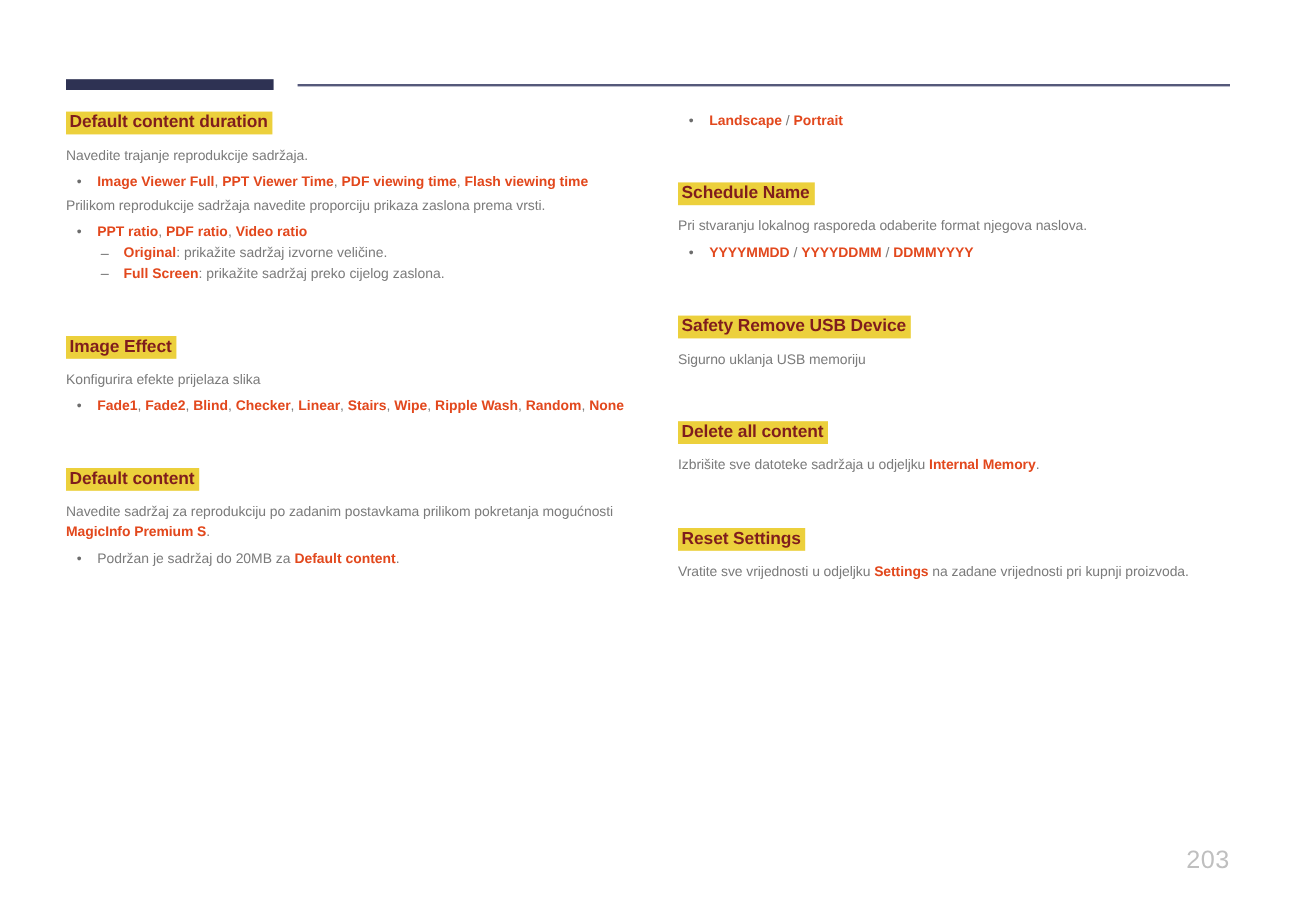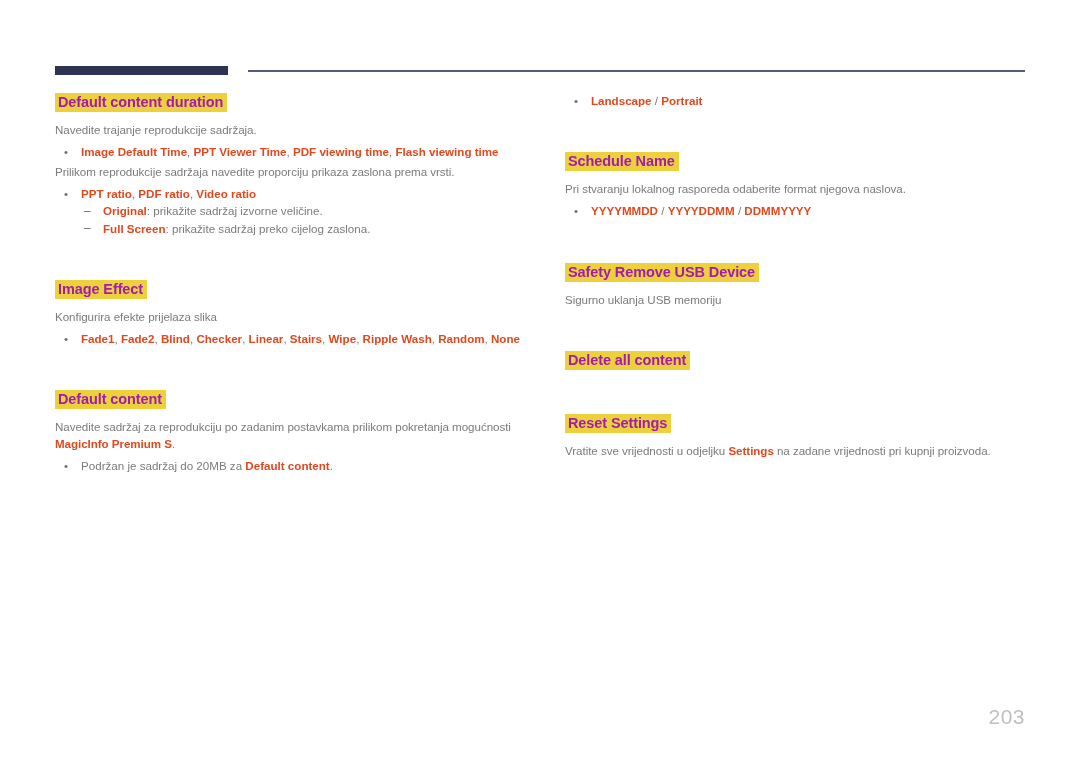--- a/index.html
+++ b/index.html
@@ -55,21 +55,21 @@
   .col-left  { left: 55px;  width: 470px; }
   .col-right { left: 565px; width: 470px; }
 
   
   .h-wrap { margin: 0 0 9px 0; }
   .h-wrap.gap-top { margin-top: 42px; }
   .heading {
     display: inline;
     font-size: 14.5px;
     font-weight: bold;
-    color: #a21caf;
+    color: #7f1d1d;
     background: #ecd03c;
     line-height: 1.45;
     padding: 1px 4px 2px 3px;
     letter-spacing: -0.1px;
   }
 
   
   .para {
     font-size: 11.6px;
     color: #7b7b7b;
@@ -170,21 +170,21 @@
   <div class="col col-left">
 
     <div>
       <div class="h-wrap">
         <span class="heading">Default content duration</span>
       </div>
       <p class="para tight">Navedite trajanje reprodukcije sadržaja.</p>
       <ul class="bullets">
         <li>
           <span class="dot">•</span>
-          <span class="hl">Image Default Time</span><span class="sep">, </span><span class="hl">PPT Viewer Time</span><span class="sep">, </span><span class="hl">PDF viewing time</span><span class="sep">, </span><span class="hl">Flash viewing time</span>
+          <span class="hl">Image Viewer Full</span><span class="sep">, </span><span class="hl">PPT Viewer Time</span><span class="sep">, </span><span class="hl">PDF viewing time</span><span class="sep">, </span><span class="hl">Flash viewing time</span>
         </li>
       </ul>
     </div>
 
     <div>
       <p class="para tight">Prilikom reprodukcije sadržaja navedite proporciju prikaza zaslona prema vrsti.</p>
       <ul class="bullets">
         <li>
           <span class="dot">•</span>
           <span class="hl">PPT ratio</span><span class="sep">, </span><span class="hl">PDF ratio</span><span class="sep">, </span><span class="hl">Video ratio</span>
@@ -258,20 +258,21 @@
       <div class="h-wrap gap-top">
         <span class="heading">Safety Remove USB Device</span>
       </div>
       <p class="para">Sigurno uklanja USB memoriju</p>
     </div>
 
     <div>
       <div class="h-wrap gap-top">
         <span class="heading">Delete all content</span>
       </div>
+      <p class="para"><span>Izbrišite sve datoteke sadržaja u odjeljku </span><span class="hl">Internal Memory</span><span>.</span></p>
     </div>
 
     <div>
       <div class="h-wrap gap-top">
         <span class="heading">Reset Settings</span>
       </div>
       <p class="para"><span>Vratite sve vrijednosti u odjeljku </span><span class="hl">Settings</span><span> na zadane vrijednosti pri kupnji proizvoda.</span></p>
     </div>
 
   </div>

